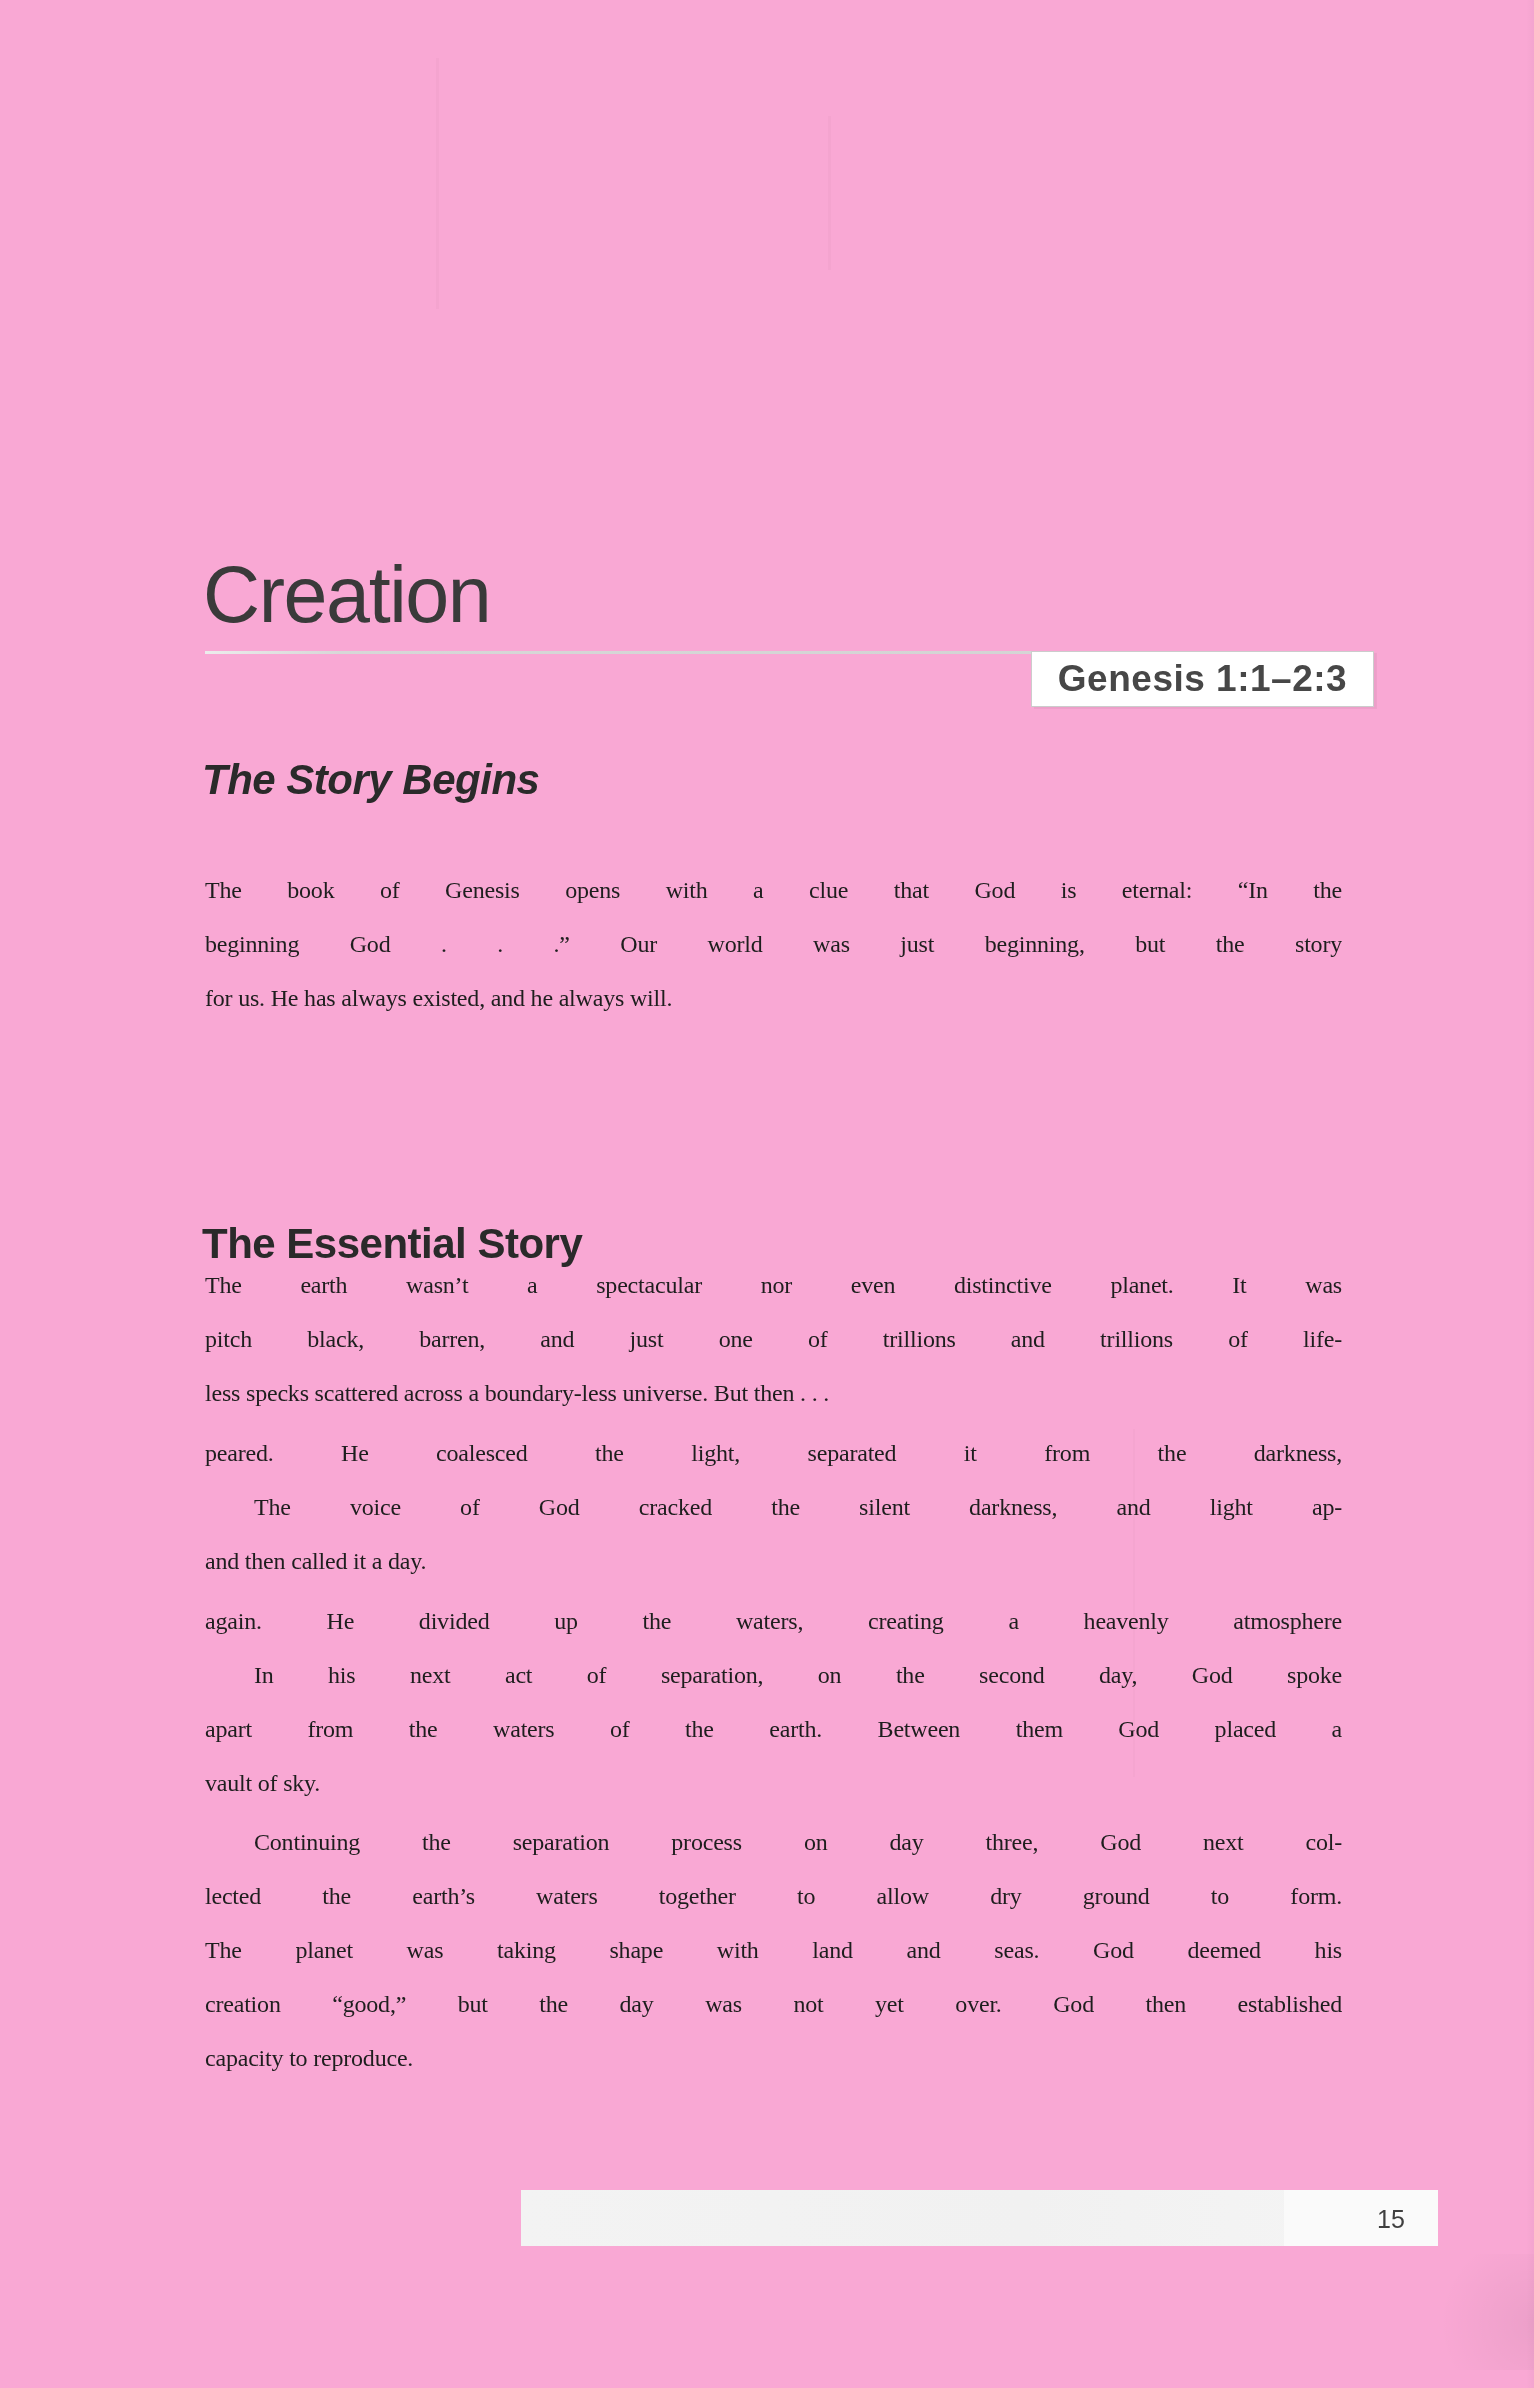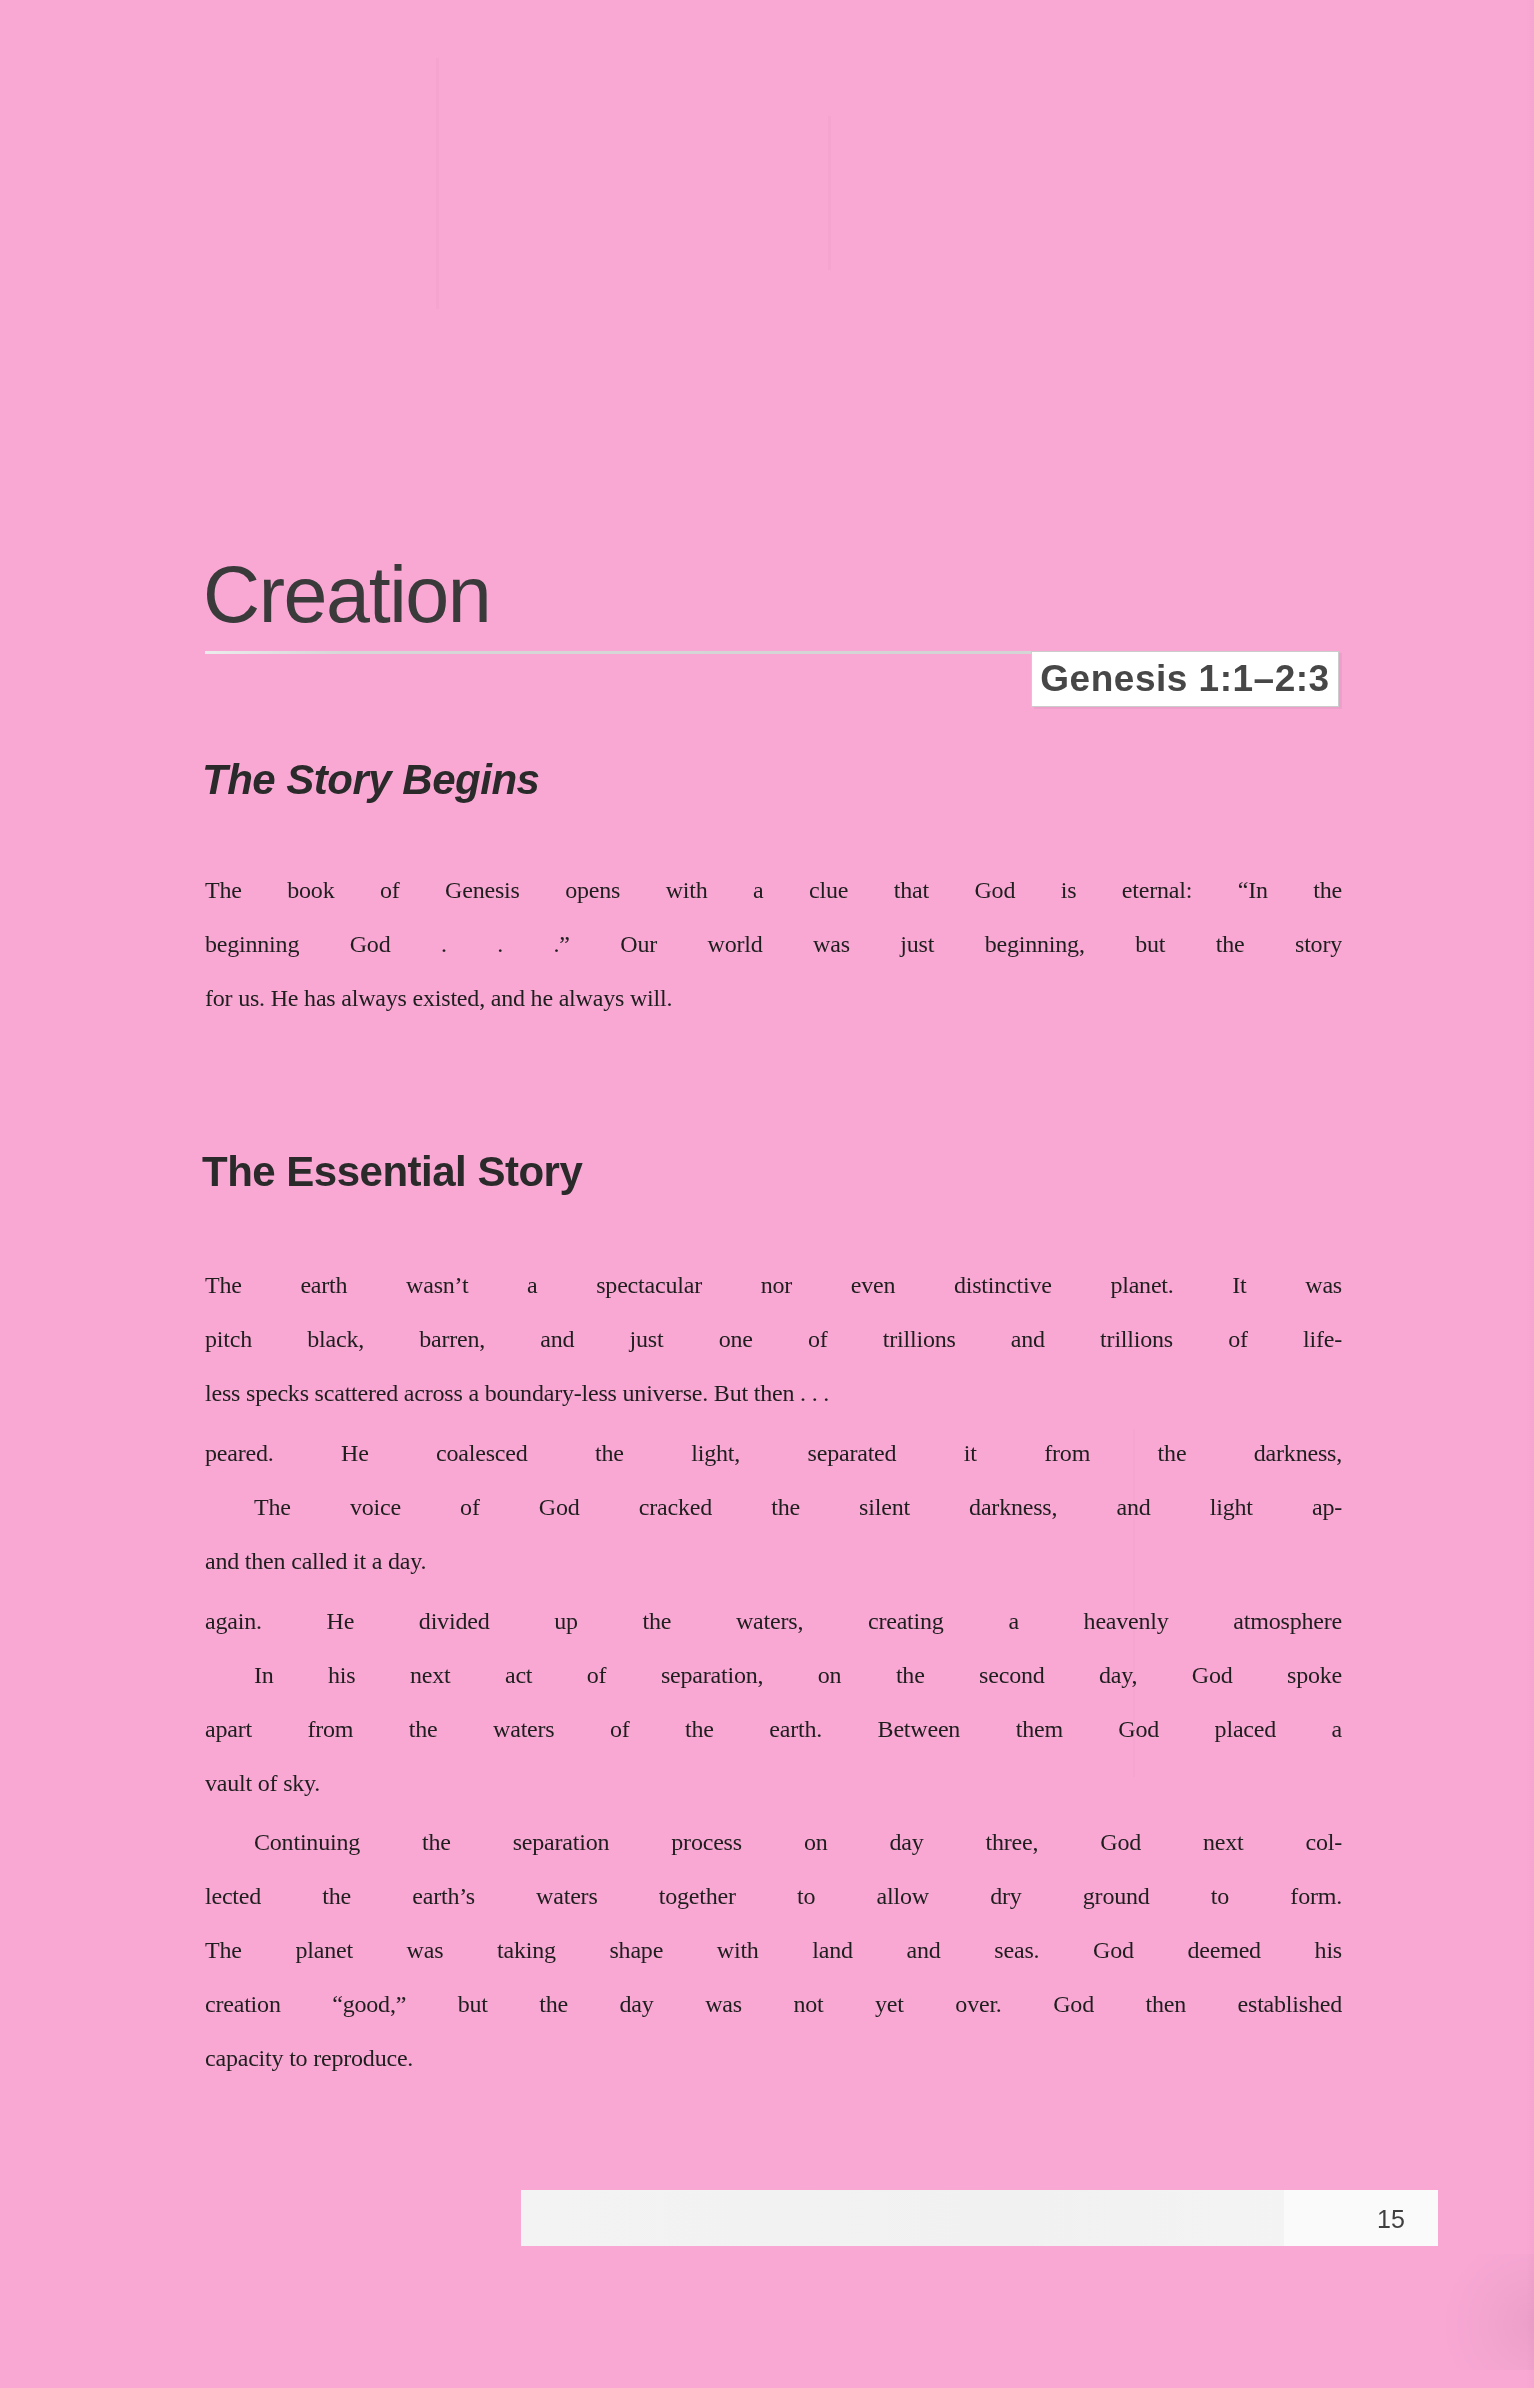--- a/index.html
+++ b/index.html
@@ -16,36 +16,36 @@
     font-family:"Liberation Sans", sans-serif;
     font-size:79px;line-height:81px;font-weight:400;
     letter-spacing:-1.4px;color:#3a3a3a;
   }
   .title-rule{
     position:absolute;left:205px;top:651px;width:1133px;height:2.9px;
     background:linear-gradient(to right,#ececec,#d7d7d7 12%,#d4d4d4 70%,#dedede);
   }
   
   .scripture-badge{
-    position:absolute;left:1031px;top:651px;width:308px;height:56px;
+    position:absolute;left:1031px;top:651px;width:343px;height:56px;
     box-sizing:border-box;border:1.9px solid #cccccc;background:#ffffff;
     box-shadow:2.9px 1.9px 0 rgba(0,0,0,0.05);
     display:flex;align-items:center;justify-content:center;
     font-family:"Liberation Sans", sans-serif;
     font-size:37px;font-weight:700;letter-spacing:0.5px;color:#474747;
   }
   
   .section-heading{
     position:absolute;left:202px;
     font-family:"Liberation Sans", sans-serif;
     font-size:42px;line-height:48px;font-weight:600;
     letter-spacing:-0.5px;color:#2a2a2a;
   }
   #heading-story-begins{top:756px;font-style:italic;}
-  #heading-essential-story{top:1148px;text-align:center;}
+  #heading-essential-story{top:1220px;text-align:center;}
   
   .body-block{
     position:absolute;left:205px;width:1137px;
     font-size:24px;line-height:54px;letter-spacing:-0.2px;color:#1e1e1e;
   }
   #body-story-begins{top:863px;}
   #body-essential-story{top:1258px;}
   .paragraph{margin:0 0 5.8px 0;}
   .pline{
     height:54px;overflow:hidden;

